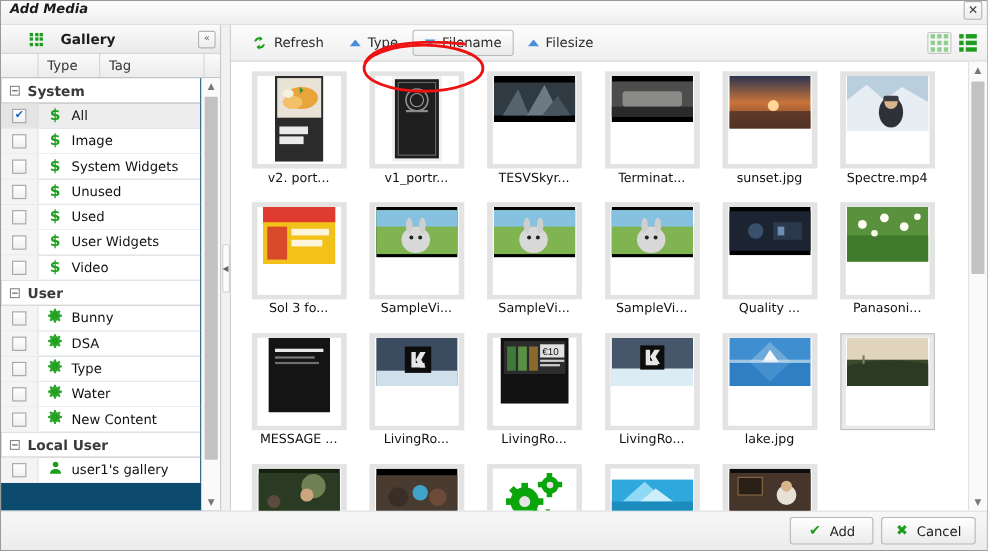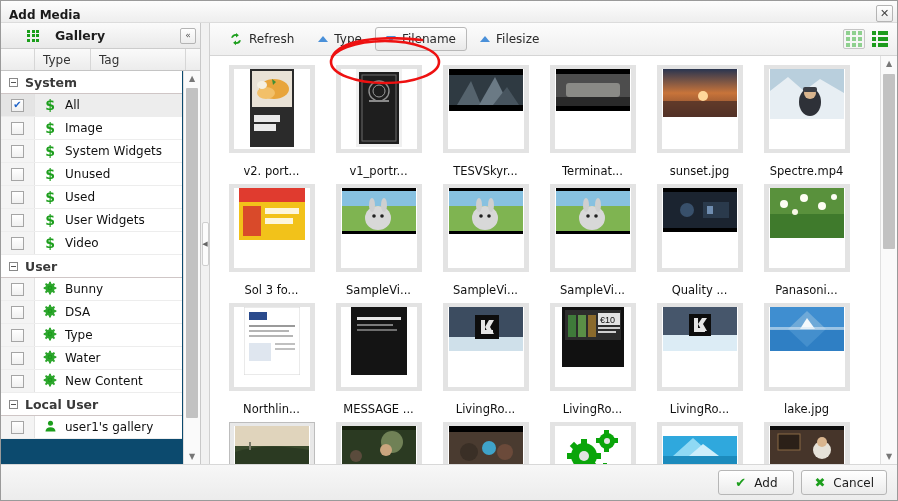--- a/index.html
+++ b/index.html
@@ -18,23 +18,24 @@
     border: 1px solid #9a9a9a;
     display: flex;
     flex-direction: column;
   }
 
   
   .titlebar {
     height: 22px;
     background: linear-gradient(#fdfdfd, #eeeeee);
     border-bottom: 1px solid #dcdcdc;
-    display: flex; align-items: flex-end;
+    display: flex; align-items: flex-start;
     padding: 0 4px 0 8px;
     flex: 0 0 22px;
+    font-style: italic;
   }
   .titlebar-text { font-weight: bold; font-size: 12px; color: #1a1a1a; }
   .titlebar-spacer { flex: 1; }
   .close-btn {
     width: 17px; height: 17px;
     border: 1px solid #b4b4b4;
     border-radius: 2px;
     background: linear-gradient(#fefefe, #ececec);
     display: flex; align-items: center; justify-content: center;
     font-size: 11px; color: #444; cursor: pointer;
@@ -249,21 +250,21 @@
     overflow: hidden;
   }
   .thumb-inner {
     width: 76px; height: 80px;
     background: #ffffff;
     display: flex; justify-content: center;
     overflow: hidden;
   }
   .img { display: block; }
   .tile-label {
-    margin-top: 11px;
+    margin-top: 1px;
     font-size: 11.5px; color: #111;
     max-width: 100px; text-align: center;
     white-space: nowrap; overflow: hidden;
   }
 
   
   .main-scroll {
     width: 17px; flex: 0 0 17px;
     background: #fafafa; border-left: 1px solid #e0e0e0;
     position: relative;
@@ -731,37 +732,20 @@
                     <circle cx="25" cy="24" r="3" fill="#f7f7e6"></circle>
                   </svg>
                 </div>
               </div>
               <div class="tile-label">Panasoni...</div>
             </div>
             <div class="tile">
               <div class="thumb-box">
                 <div class="thumb-inner">
                   <svg class="img" width="56" height="68" viewBox="0 0 56 68">
-                    <rect width="56" height="68" fill="#ffffff" stroke="#d5d5d5"></rect>
-                    <rect x="5" y="5" width="18" height="8" fill="#2a4a8c"></rect>
-                    <rect x="5" y="18" width="46" height="2" fill="#9a9a9a"></rect>
-                    <rect x="5" y="23" width="40" height="2" fill="#b5b5b5"></rect>
-                    <rect x="5" y="28" width="44" height="2" fill="#b5b5b5"></rect>
-                    <rect x="5" y="36" width="22" height="18" fill="#dfe6ef"></rect>
-                    <rect x="31" y="36" width="20" height="2" fill="#c0c0c0"></rect>
-                    <rect x="31" y="41" width="20" height="2" fill="#c0c0c0"></rect>
-                  </svg>
-                </div>
-              </div>
-              <div class="tile-label">Northlin...</div>
-            </div>
-            <div class="tile">
-              <div class="thumb-box">
-                <div class="thumb-inner">
-                  <svg class="img" width="56" height="68" viewBox="0 0 56 68">
                     <rect width="56" height="68" fill="#141414"></rect>
                     <rect x="6" y="10" width="44" height="3" fill="#e8e8e8"></rect>
                     <rect x="6" y="17" width="36" height="2" fill="#7d7d7d"></rect>
                     <rect x="6" y="22" width="40" height="2" fill="#6e6e6e"></rect>
                   </svg>
                 </div>
               </div>
               <div class="tile-label">MESSAGE ...</div>
             </div>
             <div class="tile">

